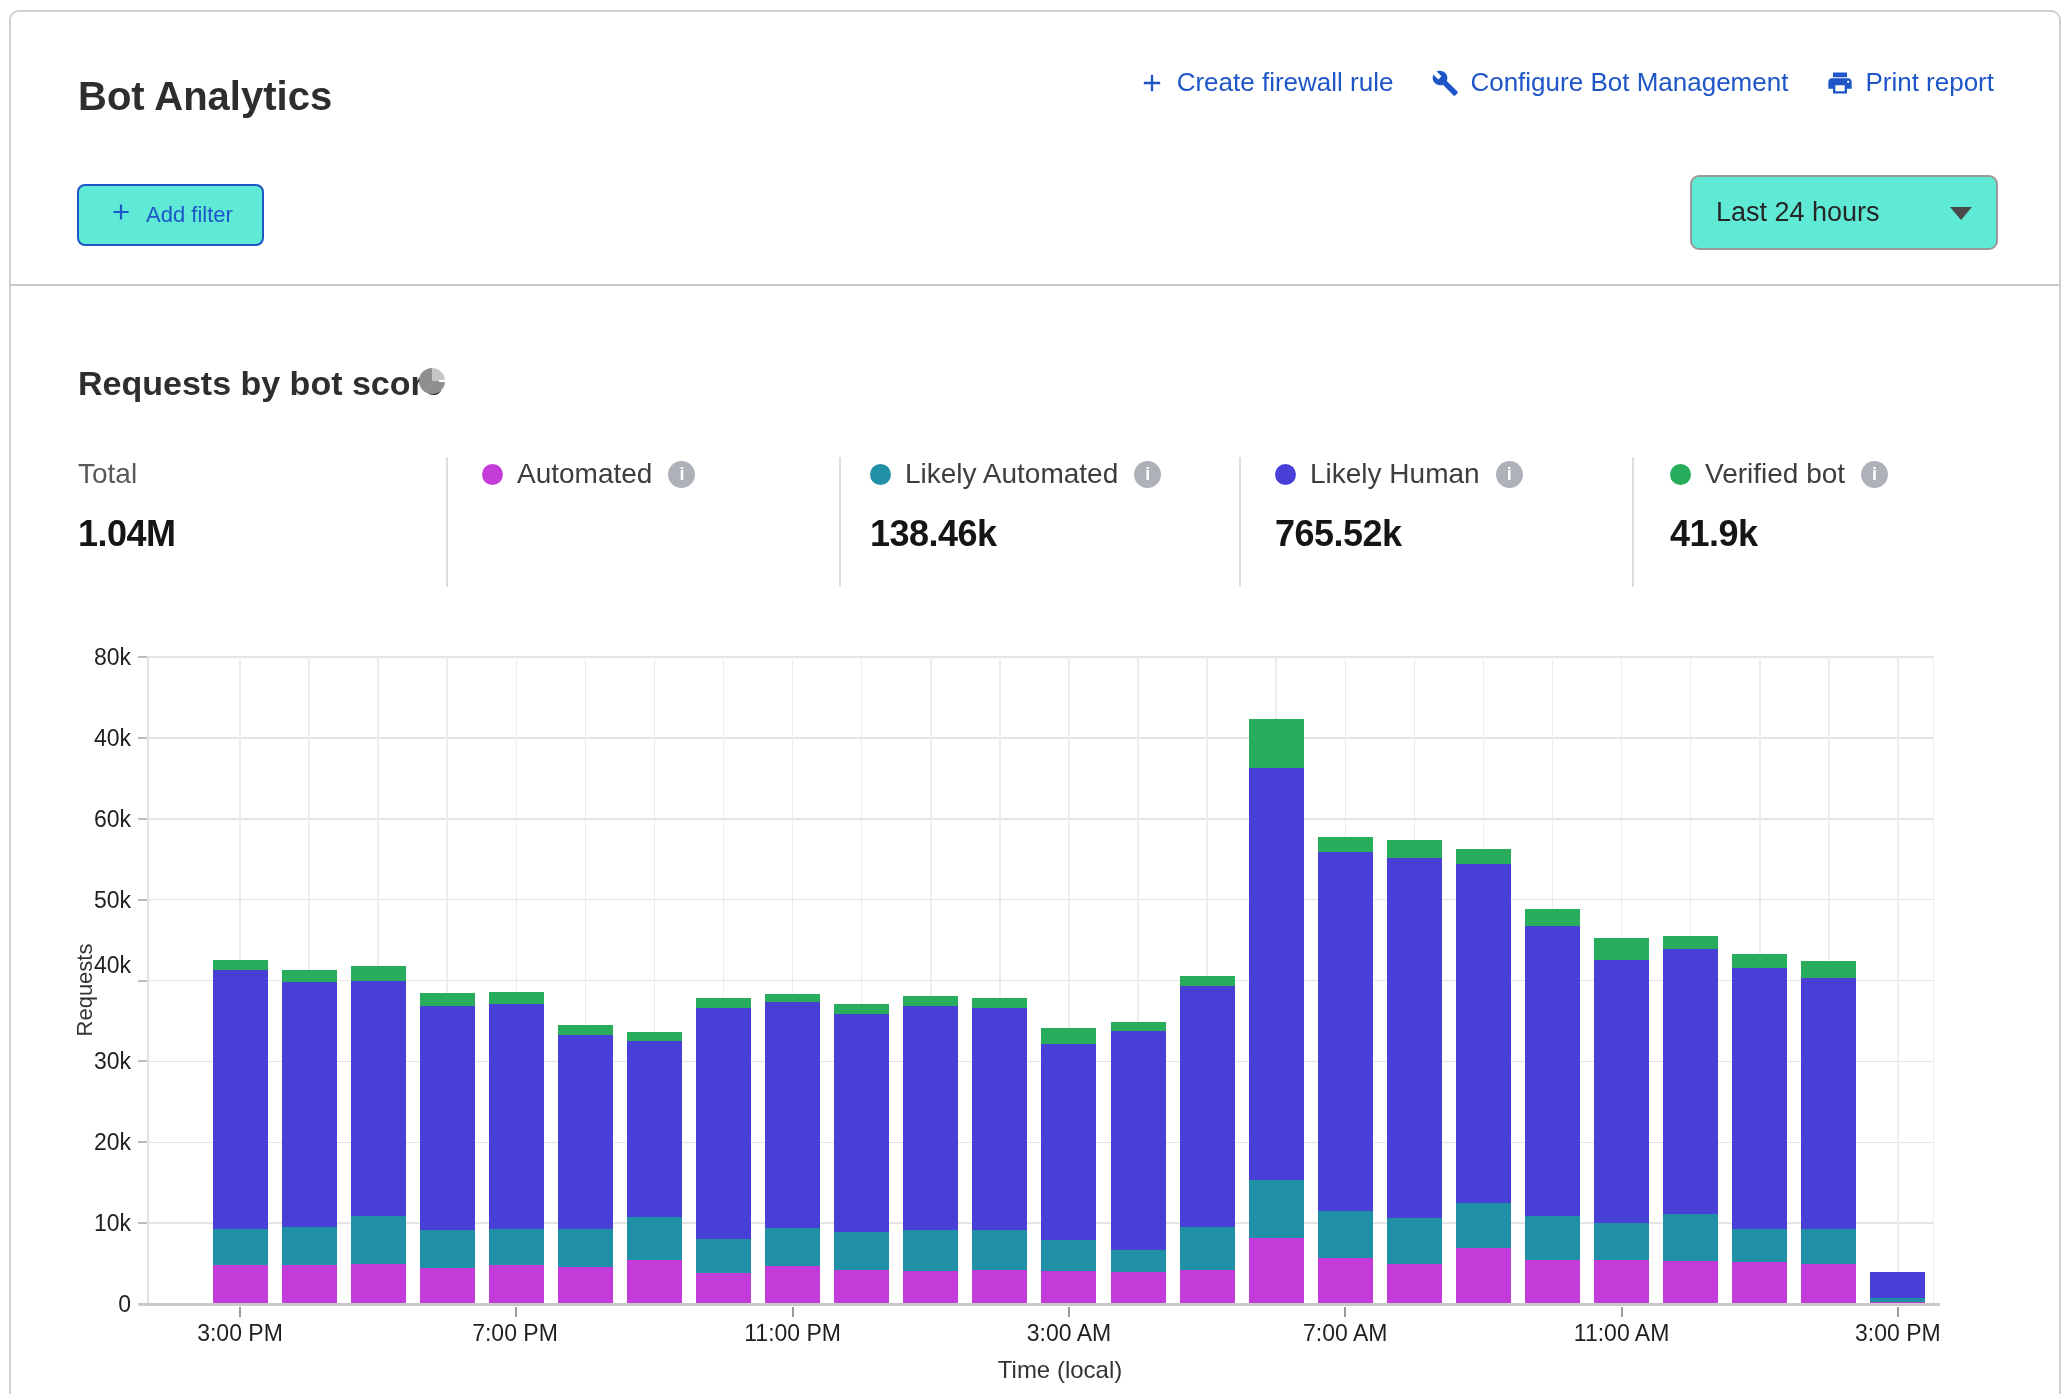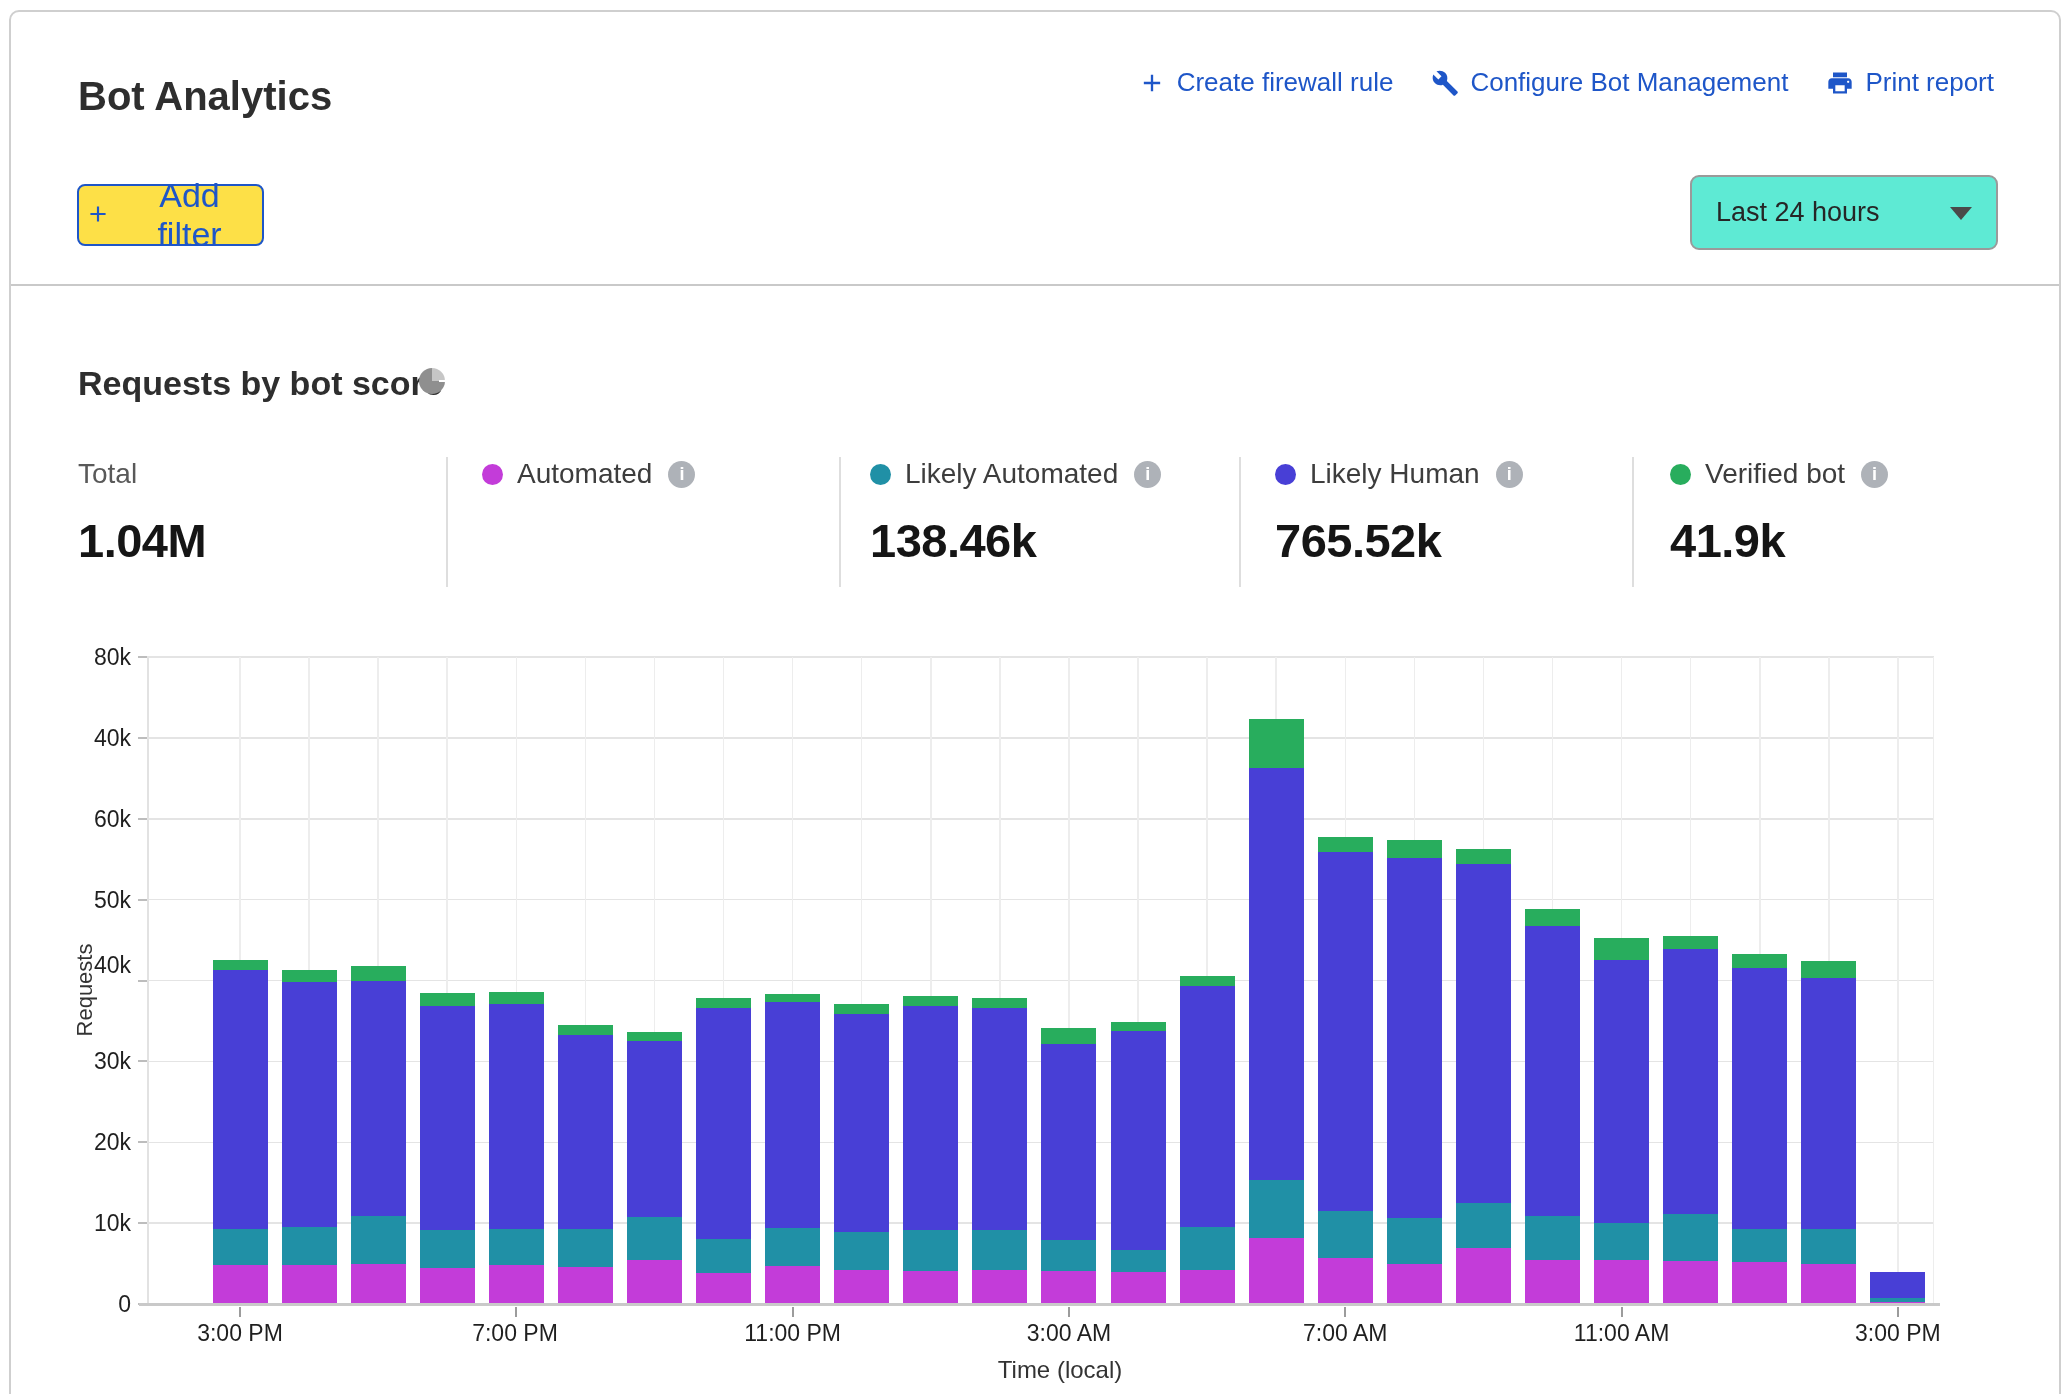--- a/index.html
+++ b/index.html
@@ -6,41 +6,41 @@
   body{width:2070px;height:1394px;position:relative;overflow:hidden;
        font-family:"Liberation Sans", sans-serif;color:#222;}
   .card{position:absolute;left:9px;top:10px;width:2048px;height:1420px;
         background:#fff;border:2px solid #cfcfcf;border-radius:10px;}
   
   .page-title{position:absolute;left:67px;top:62px;font-size:40px;font-weight:700;color:#2e2e2e;}
   .actions{position:absolute;top:55px;right:65px;display:flex;align-items:center;gap:38px;}
   .action{display:flex;align-items:center;gap:11px;color:#1e56c8;font-size:26px;cursor:pointer;text-decoration:none;}
   .action svg{display:block;}
   .btn-add-filter{position:absolute;left:66px;top:172px;width:187px;height:62px;
-        border:2px solid #1e56c8;border-radius:8px;background:#fde047;display:flex;
-        align-items:center;justify-content:center;gap:12px;color:#1e56c8;font-size:34px;cursor:pointer;}
+        border:2px solid #1e56c8;border-radius:8px;background:#5eead4;display:flex;
+        align-items:center;justify-content:center;gap:12px;color:#1e56c8;font-size:22px;cursor:pointer;}
   .dropdown{position:absolute;left:1679px;top:163px;width:304px;height:71px;border:2px solid #9a9a9a;
         border-radius:9px;background:#5eead4;display:flex;align-items:center;cursor:pointer;}
   .dropdown .dd-label{margin-left:24px;font-size:27px;color:#262626;}
   .caret{position:absolute;right:24px;top:30px;width:0;height:0;
         border-left:11px solid transparent;border-right:11px solid transparent;border-top:13px solid #4a4a4a;}
   .header-divider{position:absolute;left:0;top:272px;width:100%;height:2px;background:#c9c9c9;}
   
   .section-title{position:absolute;left:67px;top:352px;font-size:34px;font-weight:700;color:#2e2e2e;}
   .pie-icon{position:absolute;left:408px;top:356px;width:26px;height:26px;border-radius:50%;
         background:conic-gradient(from 0deg,#c6c6c6 0deg 86deg,#ffffff 86deg 94deg,#8f8f8f 94deg 360deg);}
   
   .stat-col{position:absolute;top:445px;}
   .stat-label-row{display:flex;align-items:center;height:34px;}
   .dot{width:21px;height:21px;border-radius:50%;margin-right:14px;flex:0 0 auto;}
   .stat-label{font-size:28px;color:#3d3d3d;}
   .stat-label.plain{color:#595959;}
   .info-icon{width:27px;height:27px;border-radius:50%;background:#aeb2b8;color:#fff;font-size:18px;
         font-weight:700;line-height:27px;text-align:center;margin-left:16px;flex:0 0 auto;}
-  .stat-value{margin-top:22px;font-size:47px;font-weight:700;color:#151515;letter-spacing:-0.5px;}
+  .stat-value{margin-top:22px;font-size:36px;font-weight:700;color:#151515;letter-spacing:-0.5px;}
   .stat-divider{position:absolute;top:445px;width:2px;height:130px;background:#dedede;}
   
   .chart-region{position:absolute;left:0;top:0;width:100%;height:100%;}
   .y-axis-title{position:absolute;left:74px;top:978px;transform:translate(-50%,-50%) rotate(-90deg);
         font-size:22px;color:#333;white-space:nowrap;}
   .plot{position:absolute;left:136px;top:645px;width:1787px;height:647px;}
   .hgrid{position:absolute;left:0;width:100%;height:1.5px;background:#e4e4e4;z-index:0;}
   .vgrid{position:absolute;top:0;width:1.5px;height:647px;background:#ededed;z-index:0;}
   .y-axis-line{position:absolute;left:0;top:0;width:2px;height:647px;background:#e2e2e2;z-index:0;}
   .x-axis-line{position:absolute;left:-8px;top:646px;width:1801px;height:3px;background:#c9c9c9;z-index:5;}

